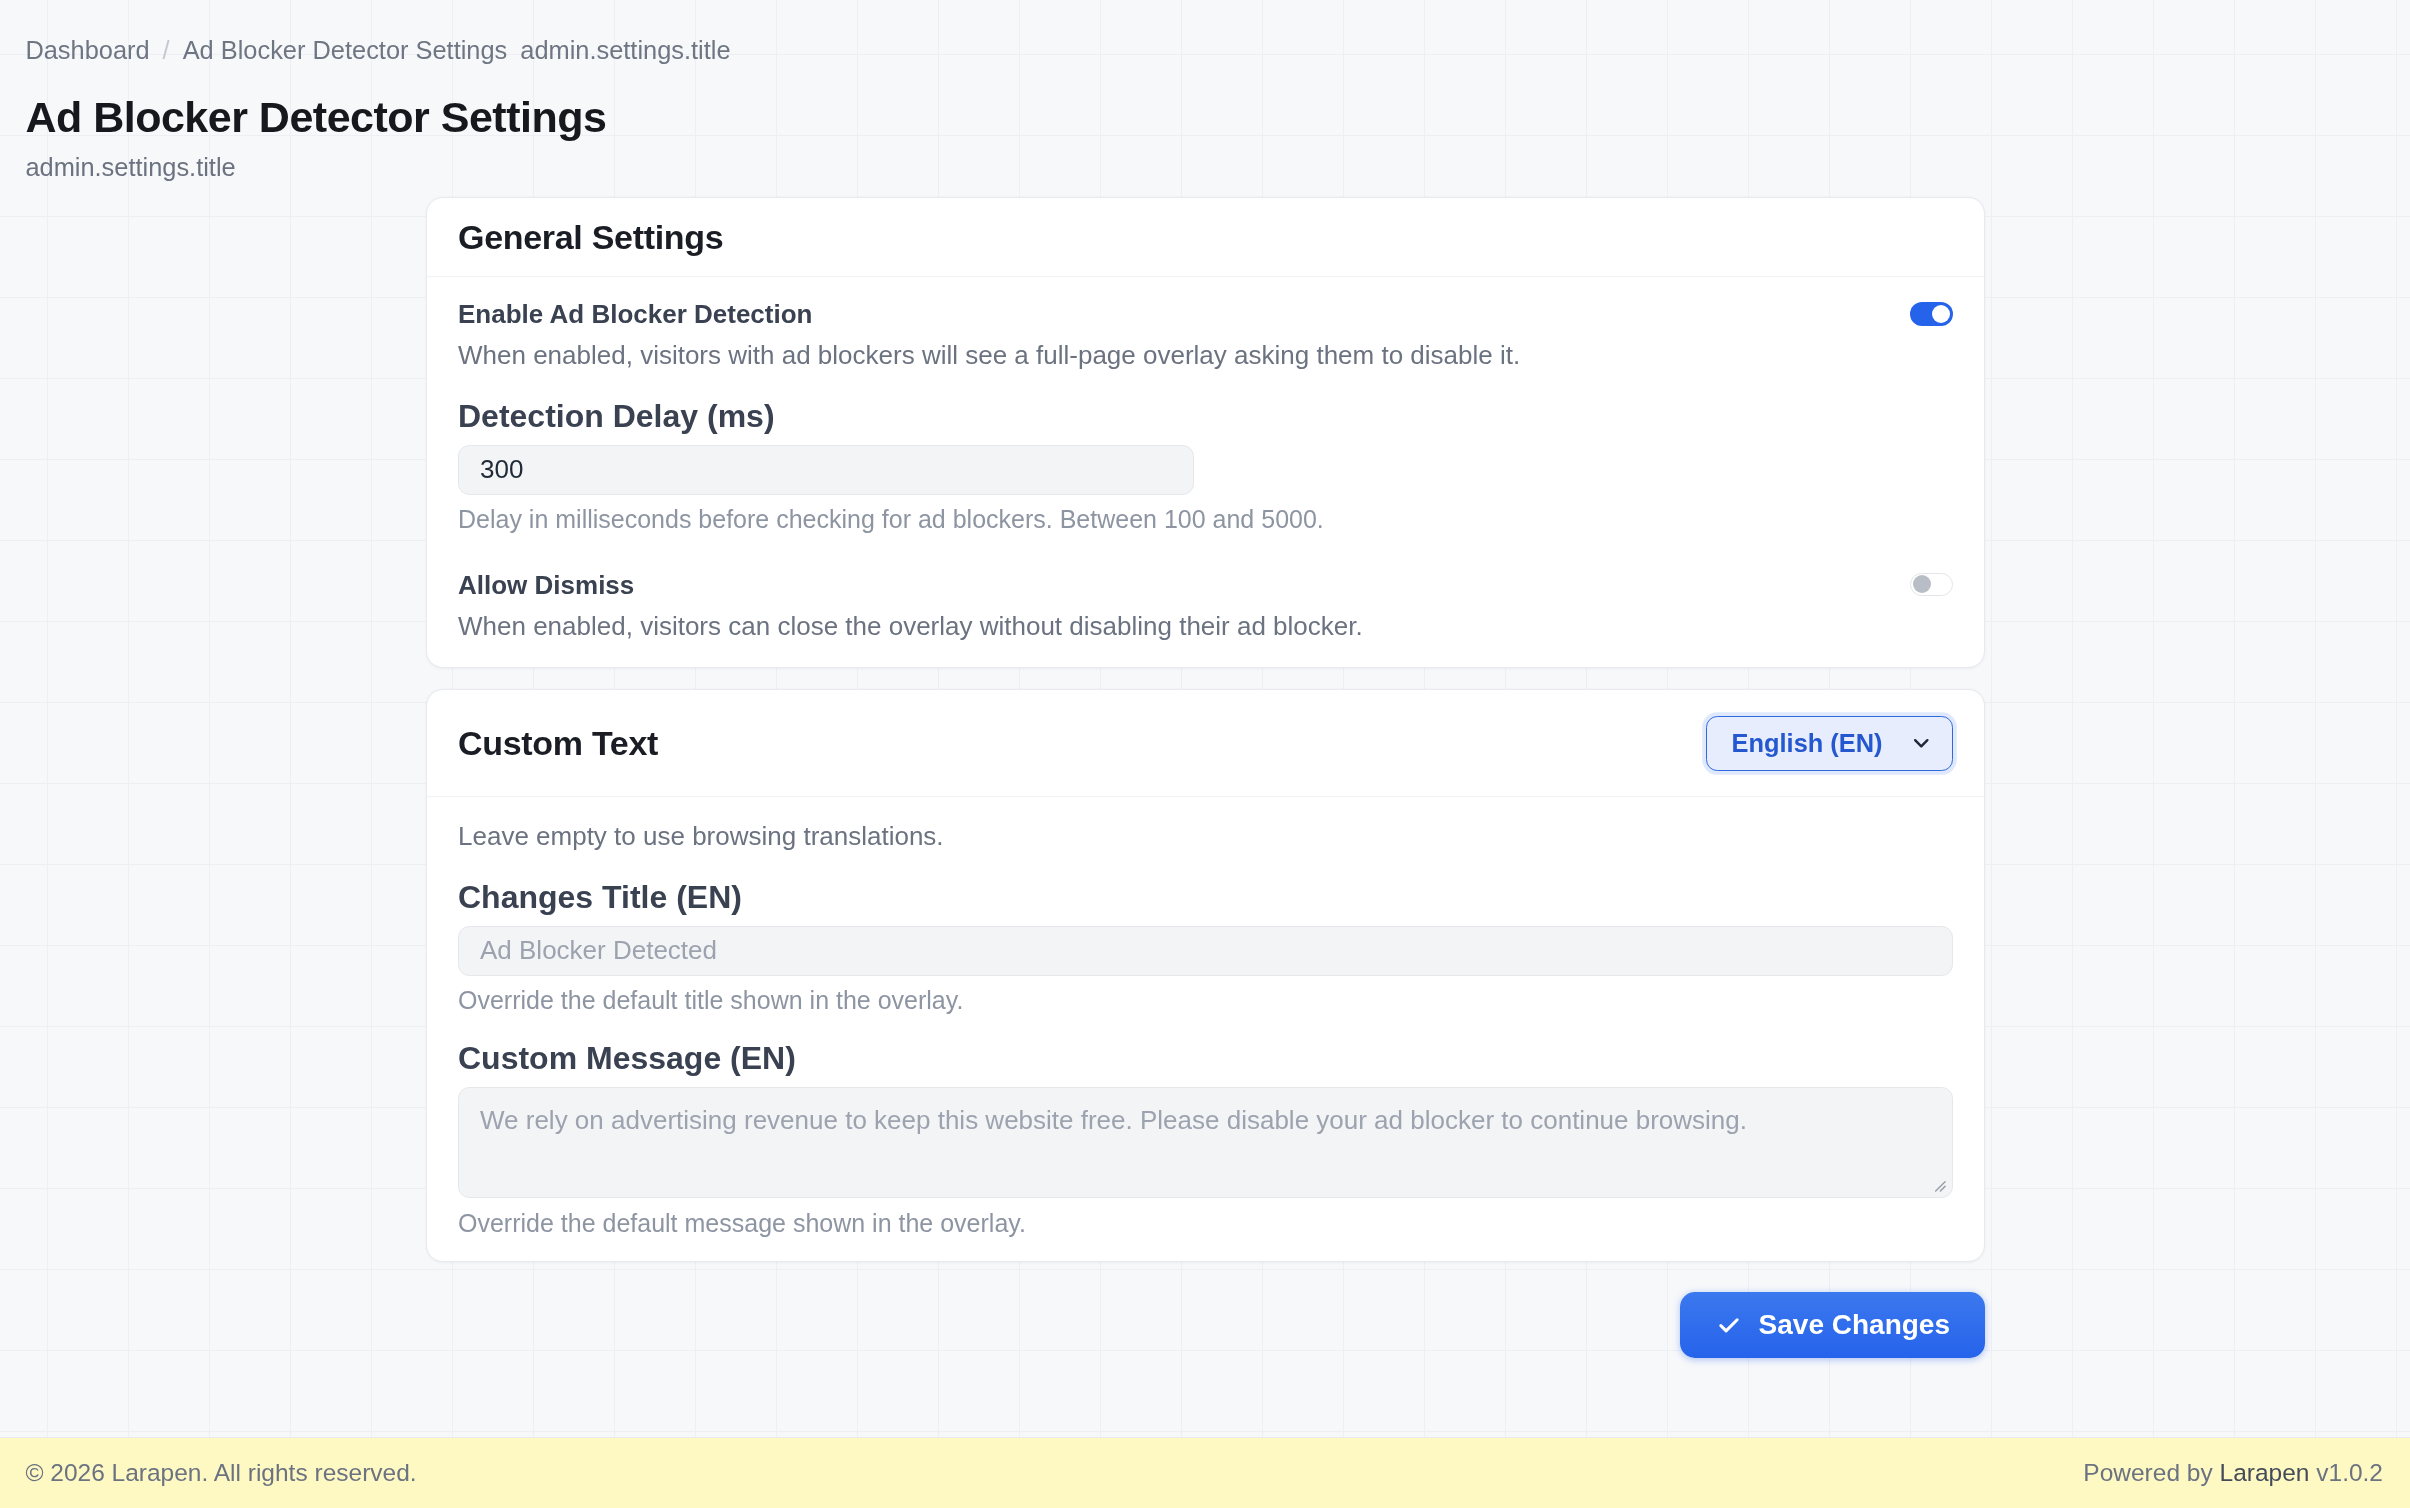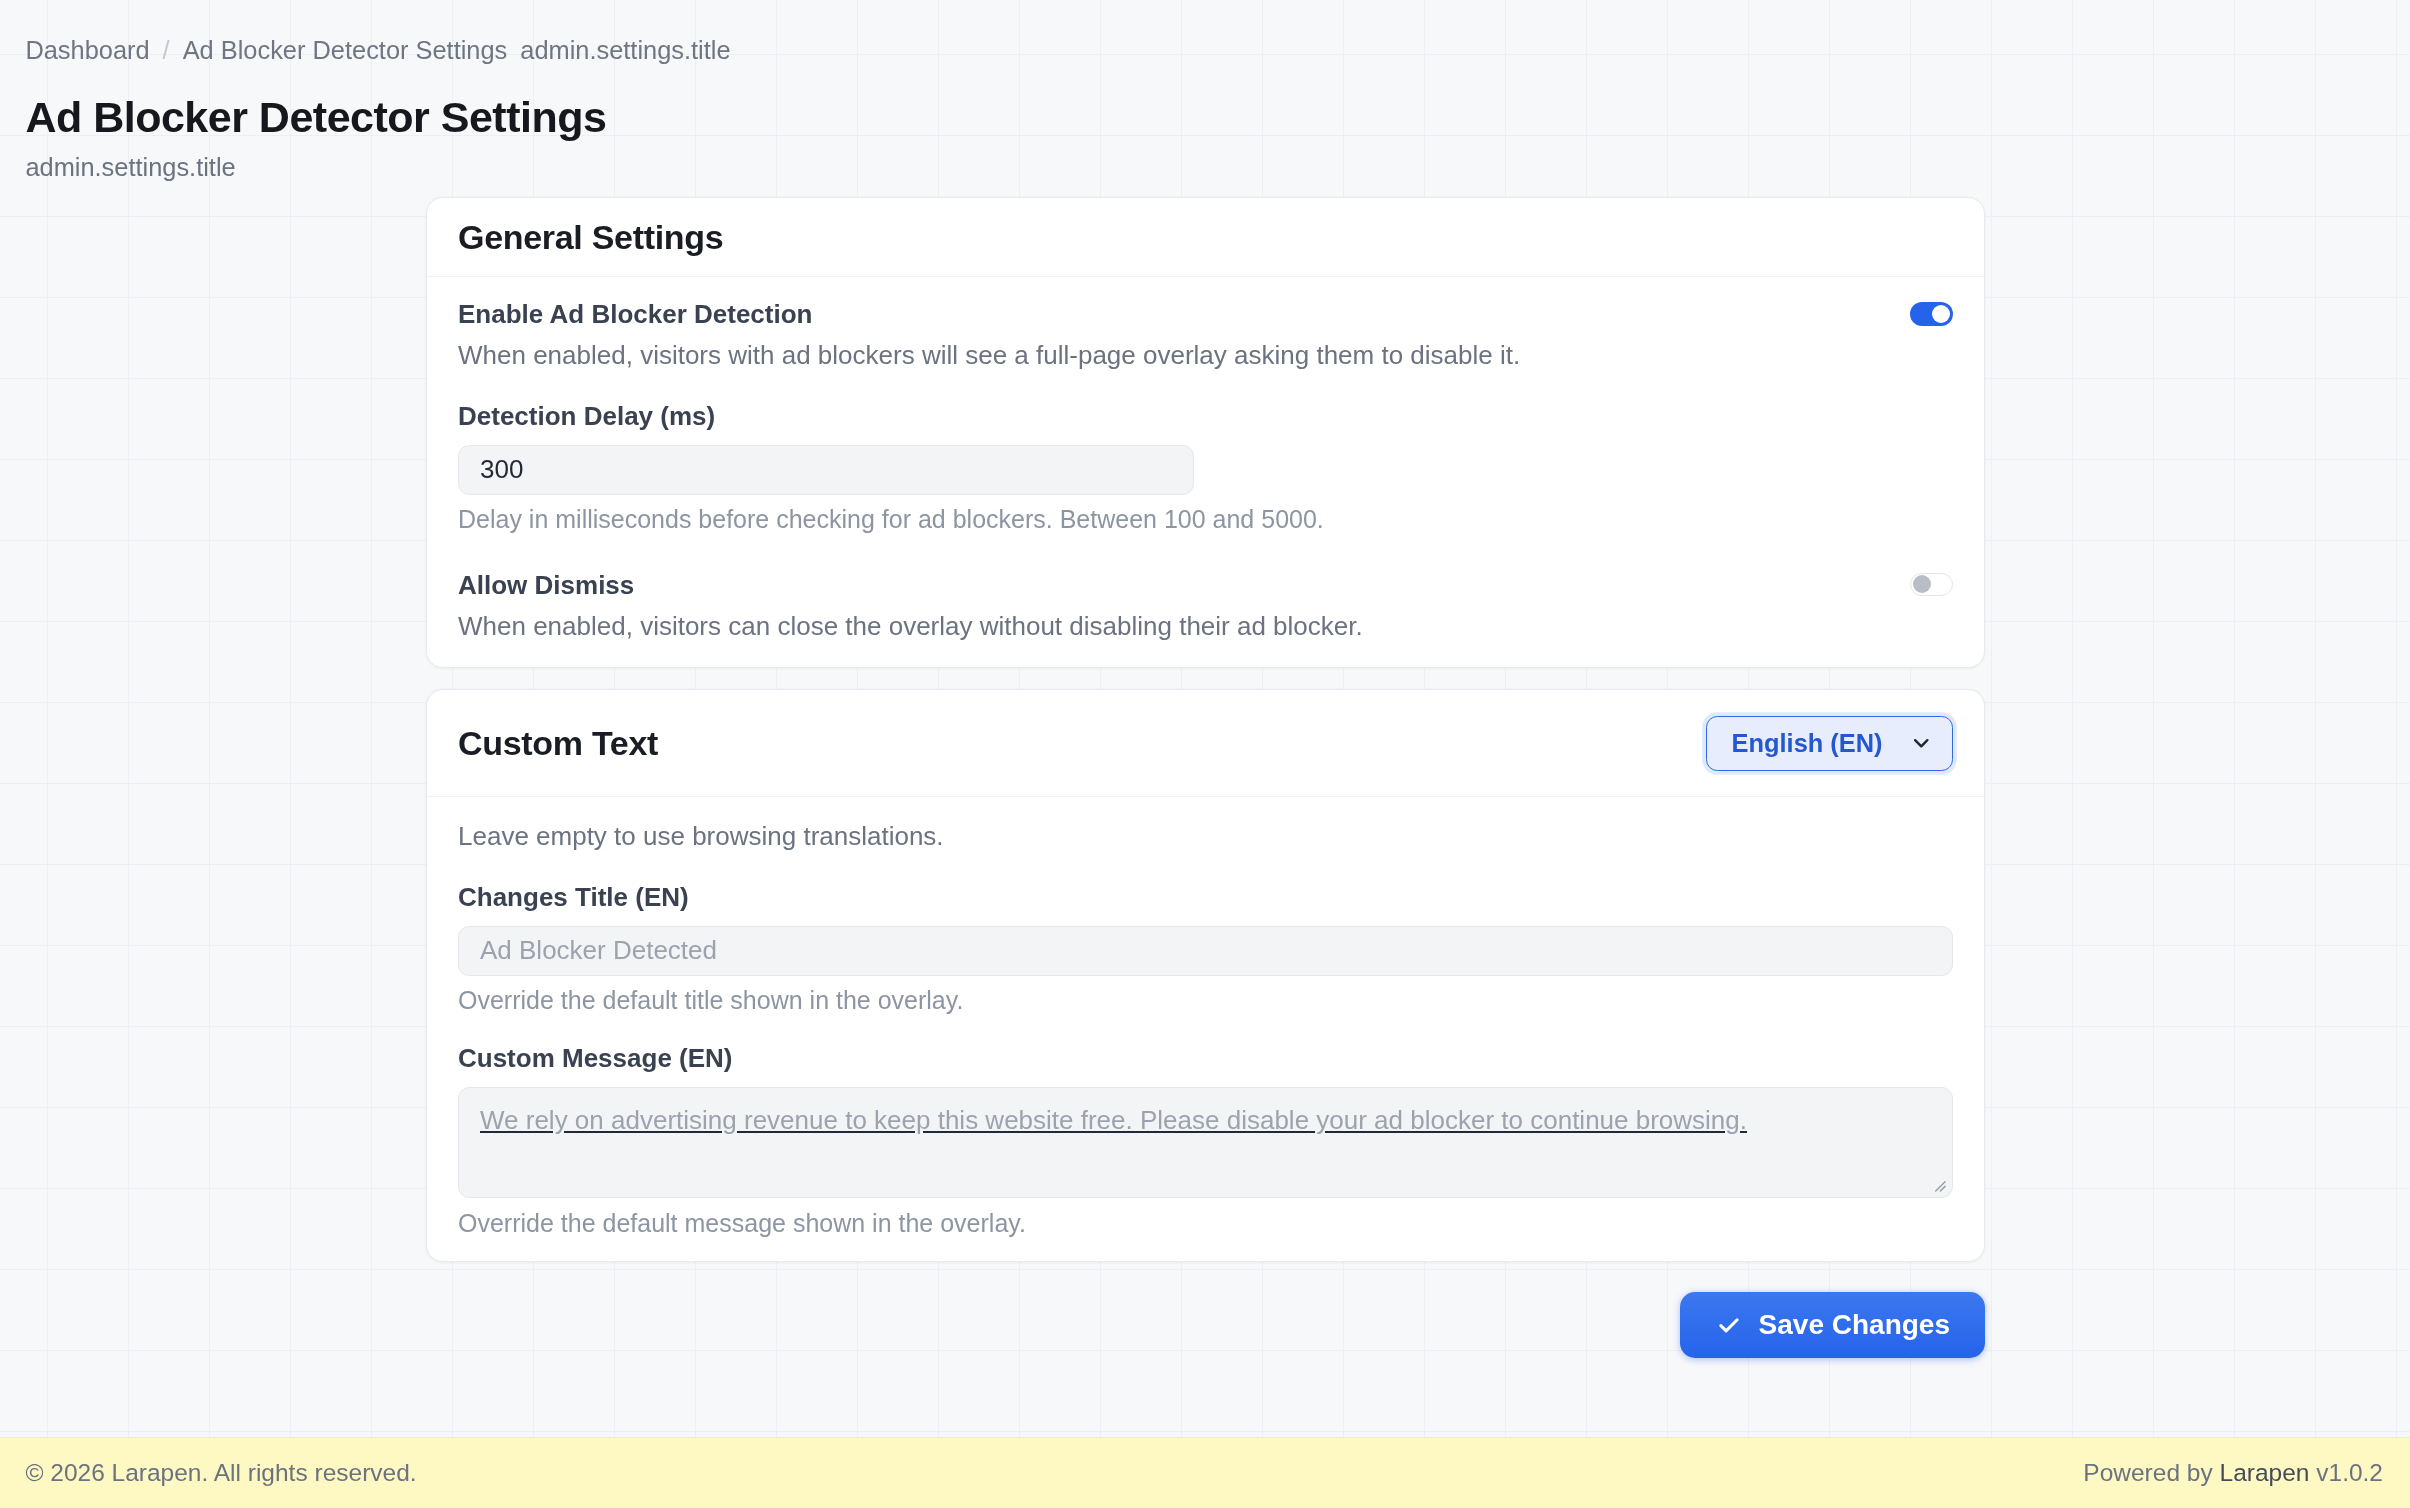--- a/index.html
+++ b/index.html
@@ -53,21 +53,21 @@
   .card-header.h-general { height: 79px; }
   .card-header.h-custom { height: 107px; }
   .card-title { font-size: 34px; font-weight: 700; color: #1a1d24; letter-spacing: -0.3px; }
   .card-body { padding: 21px 31px 24.5px; }
 
   .setting-row { display: flex; align-items: flex-start; justify-content: space-between; }
   .setting-label { font-size: 26px; font-weight: 700; color: #3a4252; line-height: 32px; }
   .setting-desc { margin-top: 8.5px; font-size: 26px; color: #6b7280; line-height: 33px; }
 
   .field-block { margin-top: 28px; }
-  .field-label { font-size: 26px; font-weight: 700; color: #3a4252; line-height: 32px; }
+  .field-label { font-size: 32px; font-weight: 700; color: #3a4252; line-height: 32px; }
   .text-input {
     display: block;
     margin-top: 13px;
     height: 50px;
     background: #f3f4f6;
     border: 0.9px solid #e5e7eb;
     border-radius: 11.3px;
     font-family: "Liberation Sans", sans-serif;
     font-size: 26px; color: #1f2937;
     padding: 0 21px;
@@ -82,21 +82,21 @@
   .text-area {
     display: block;
     width: 100%; height: 111px;
     background: #f3f4f6;
     border: 0.9px solid #e5e7eb;
     border-radius: 11.3px;
     font-family: "Liberation Sans", sans-serif;
     font-size: 26px; color: #1f2937;
     padding: 15px 21px;
     line-height: 34px;
-    resize: none; outline: none; text-decoration: underline;
+    resize: none; outline: none;
   }
   .resize-handle { position: absolute; right: 6.6px; bottom: 6.6px; pointer-events: none; }
 
   
   .toggle {
     position: relative;
     width: 43px; height: 23.5px;
     border-radius: 13px;
     flex: 0 0 auto;
     margin-top: 3.8px;

